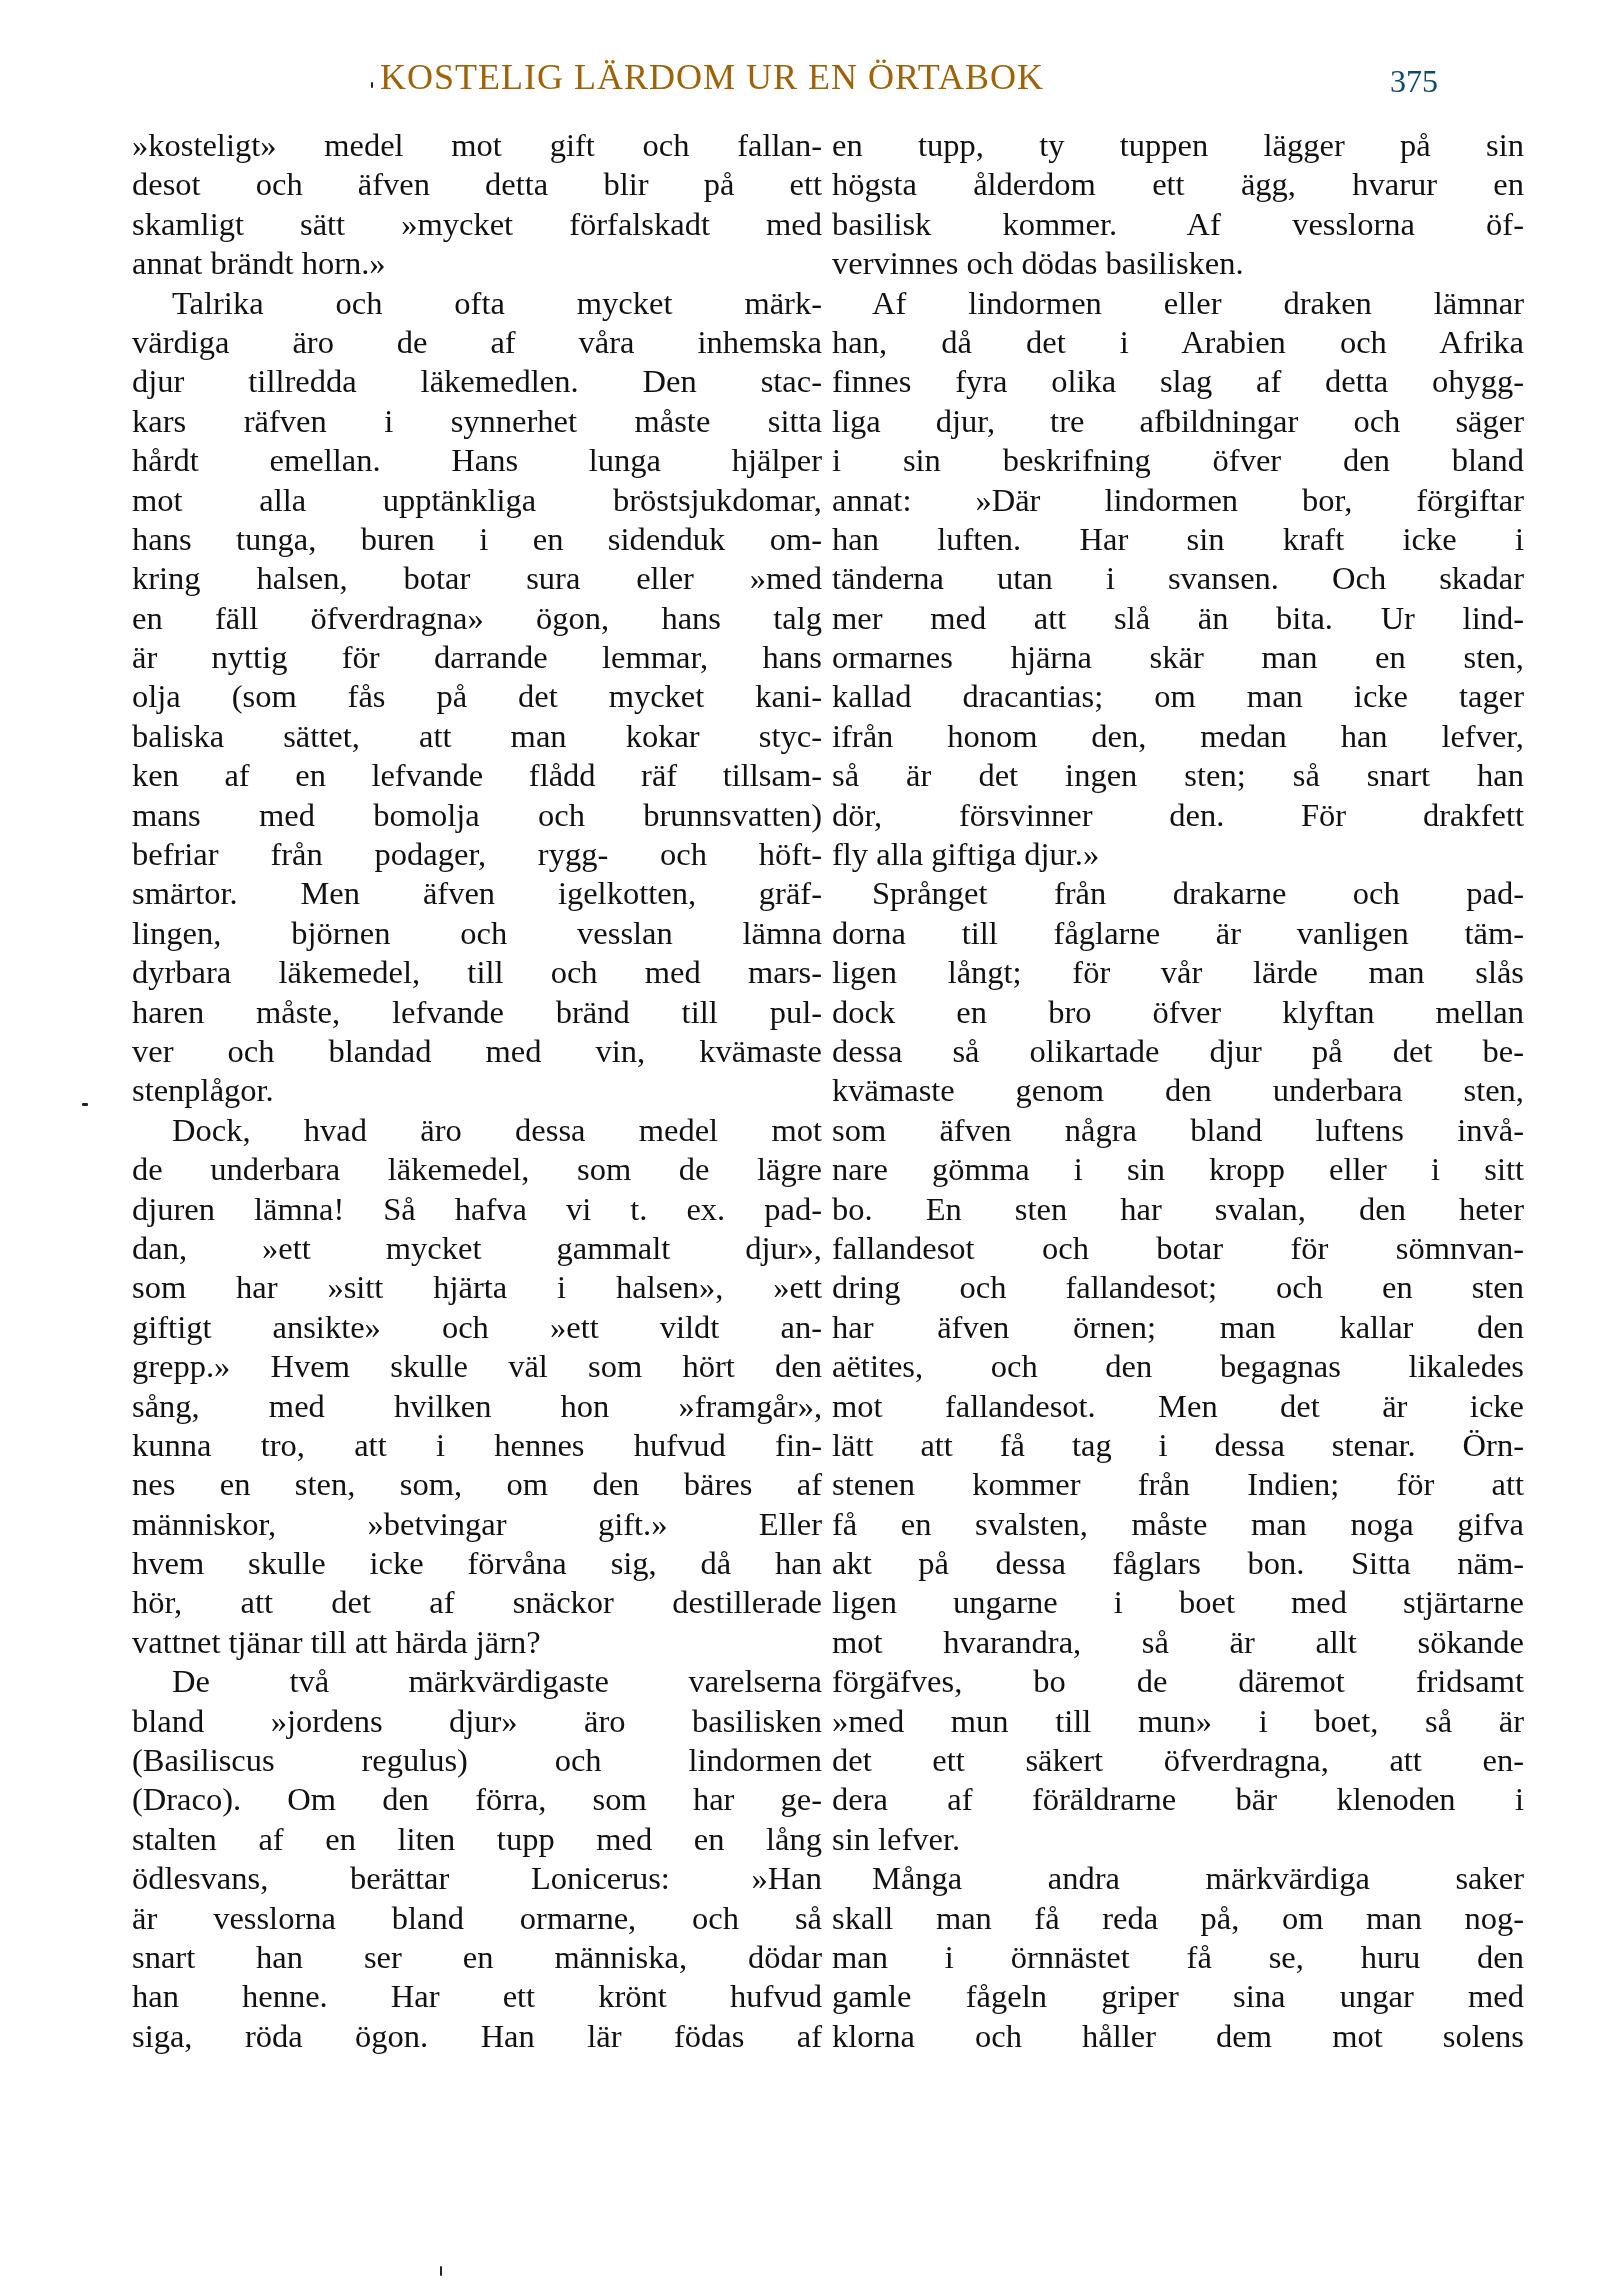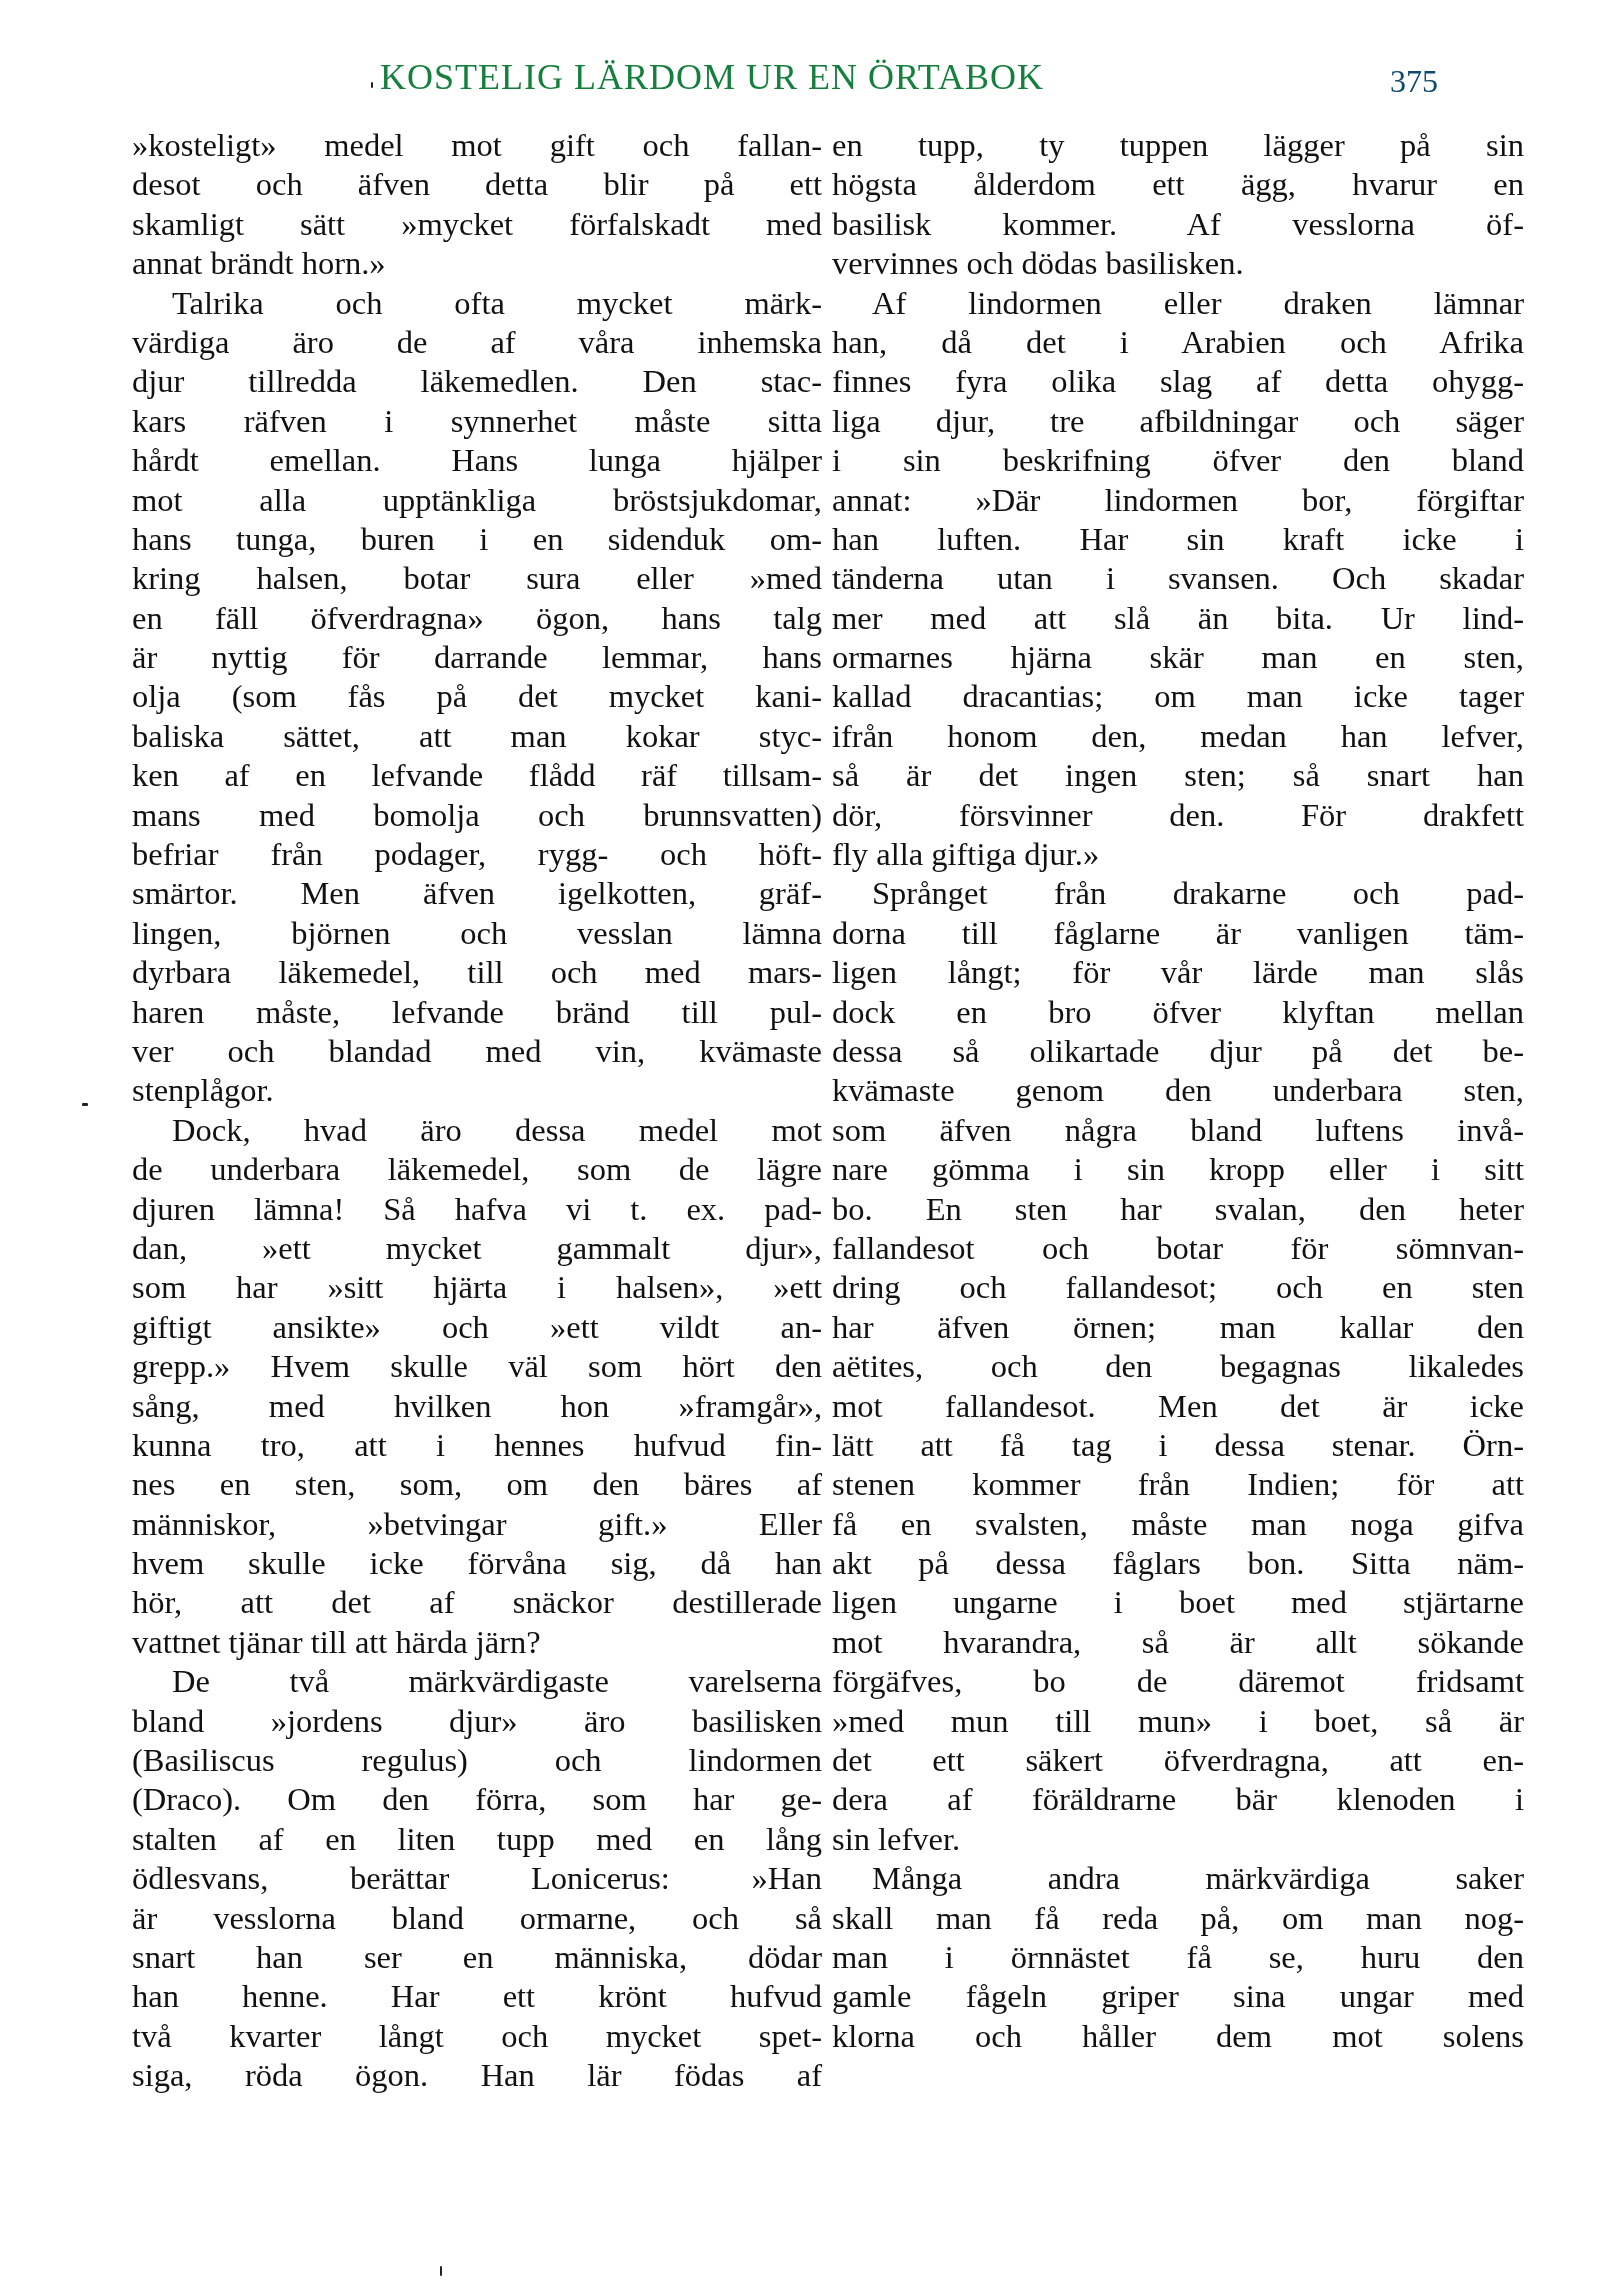--- a/index.html
+++ b/index.html
@@ -23,21 +23,21 @@
       height: 50px;
     }
     .running-title {
       position: absolute;
       left: 380px;
       top: 0;
       font-size: 36px;
       letter-spacing: 1px;
       line-height: 50px;
       white-space: nowrap;
-      color: #15803d;
+      color: #a16207;
     }
     .page-number {
       position: absolute;
       left: 1390px;
       top: 4px;
       font-size: 32px;
       line-height: 50px;
       color: #0c4a6e;
     }
     .column {
@@ -119,21 +119,20 @@
   <span class="line last">vattnet tjänar till att härda järn?</span>
   <span class="line indent">De två märkvärdigaste varelserna</span>
   <span class="line">bland »jordens djur» äro basilisken</span>
   <span class="line">(Basiliscus regulus) och lindormen</span>
   <span class="line">(Draco). Om den förra, som har ge-</span>
   <span class="line">stalten af en liten tupp med en lång</span>
   <span class="line">ödlesvans, berättar Lonicerus: »Han</span>
   <span class="line">är vesslorna bland ormarne, och så</span>
   <span class="line">snart han ser en människa, dödar</span>
   <span class="line">han henne. Har ett krönt hufvud</span>
-  <span class="line">två kvarter långt och mycket spet-</span>
   <span class="line">siga, röda ögon. Han lär födas af</span>
 </div>
 
 <div class="column col-right">
   <span class="line">en tupp, ty tuppen lägger på sin</span>
   <span class="line">högsta ålderdom ett ägg, hvarur en</span>
   <span class="line">basilisk kommer. Af vesslorna öf-</span>
   <span class="line last">vervinnes och dödas basilisken.</span>
   <span class="line indent">Af lindormen eller draken lämnar</span>
   <span class="line">han, då det i Arabien och Afrika</span>

